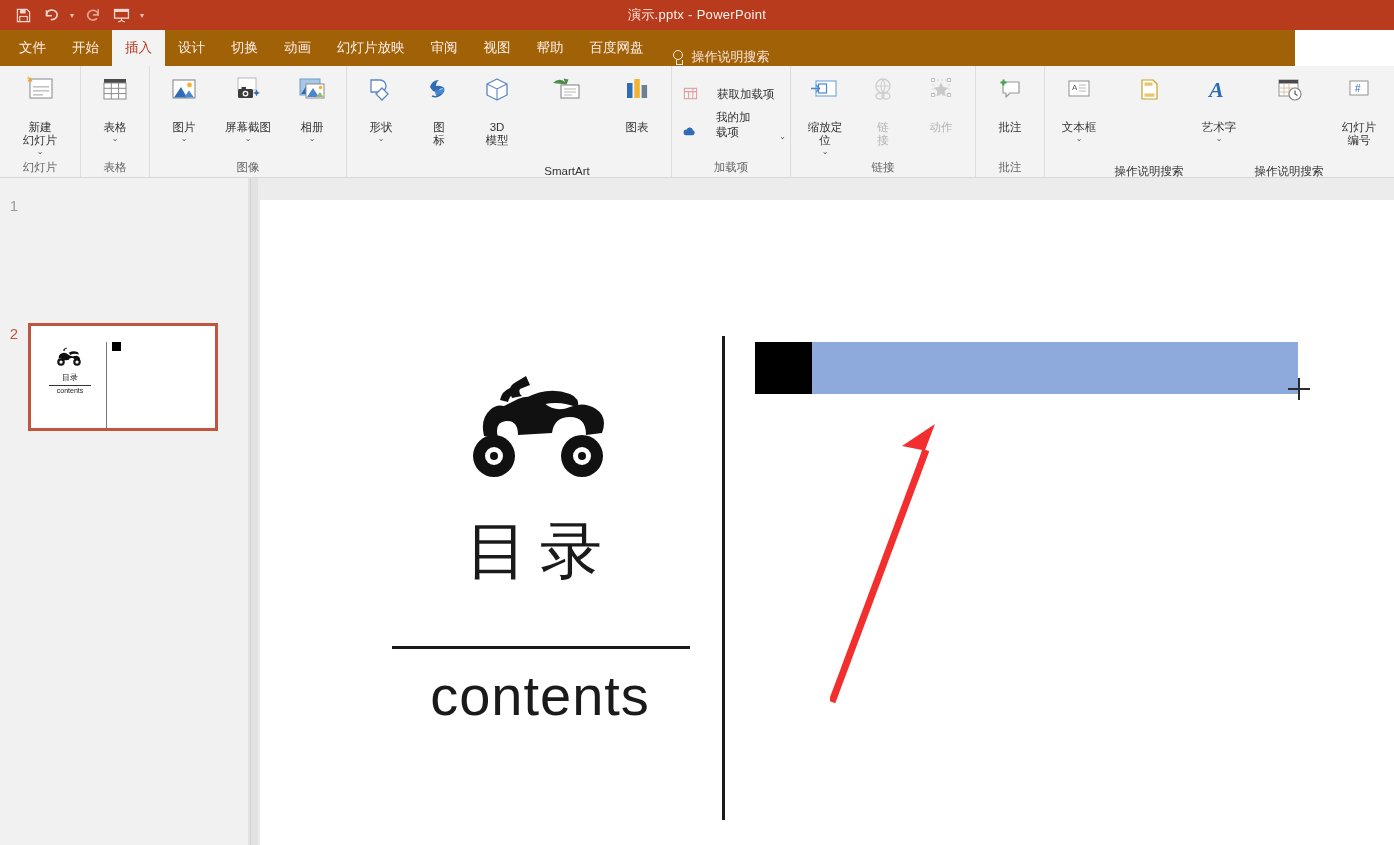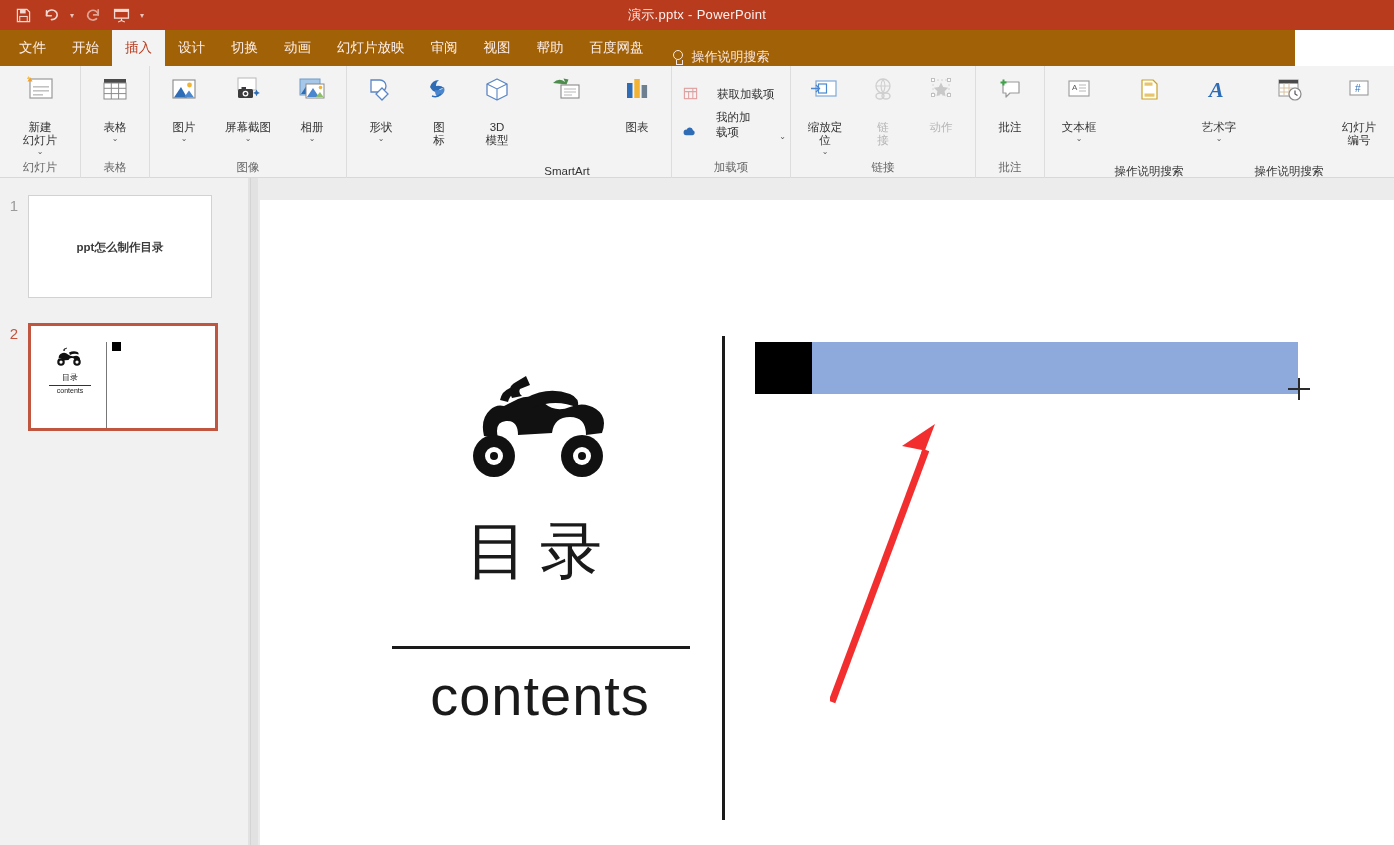--- a/index.html
+++ b/index.html
@@ -498,23 +498,20 @@
       </div>
       <div class="rgroup-label">文本</div>
     </div>
 
   </div>
 
   <div class="thumbpanel">
 
     <div class="thumb-row" style="left:0; top:17px;">
       <div class="thumb-num">1</div>
-      <div class="thumb-frame" style="width:184px; height:103px;">
-        <div class="thumb1-title">ppt怎么制作目录</div>
-      </div>
     </div>
 
     <div class="thumb-row" style="left:0; top:145px;">
       <div class="thumb-num sel">2</div>
       <div class="thumb-frame sel" style="width:190px; height:108px;">
         <svg class="t2-scooter" viewBox="0 0 120 84" aria-hidden="true">
           <path d="M38 18 q-3 -9 8 -11 l4 -3 l2 4 l-5 2 q-7 1 -4 8 z" fill="#111"></path>
           <path d="M20 52 q-6 -20 14 -26 q12 -4 22 6 q12 10 26 6 q14 -4 20 6 q6 10 -4 16 l-14 2 q2 -14 -10 -16 q-12 -2 -16 8 l-26 2 q0 -10 -8 -10 q-8 0 -8 10 z" fill="#111"></path>
           <path d="M60 24 q18 -8 34 -2 q6 3 4 10 q-16 -6 -34 2 z" fill="#111"></path>
           <circle cx="28" cy="62" r="15" fill="#111"></circle>

